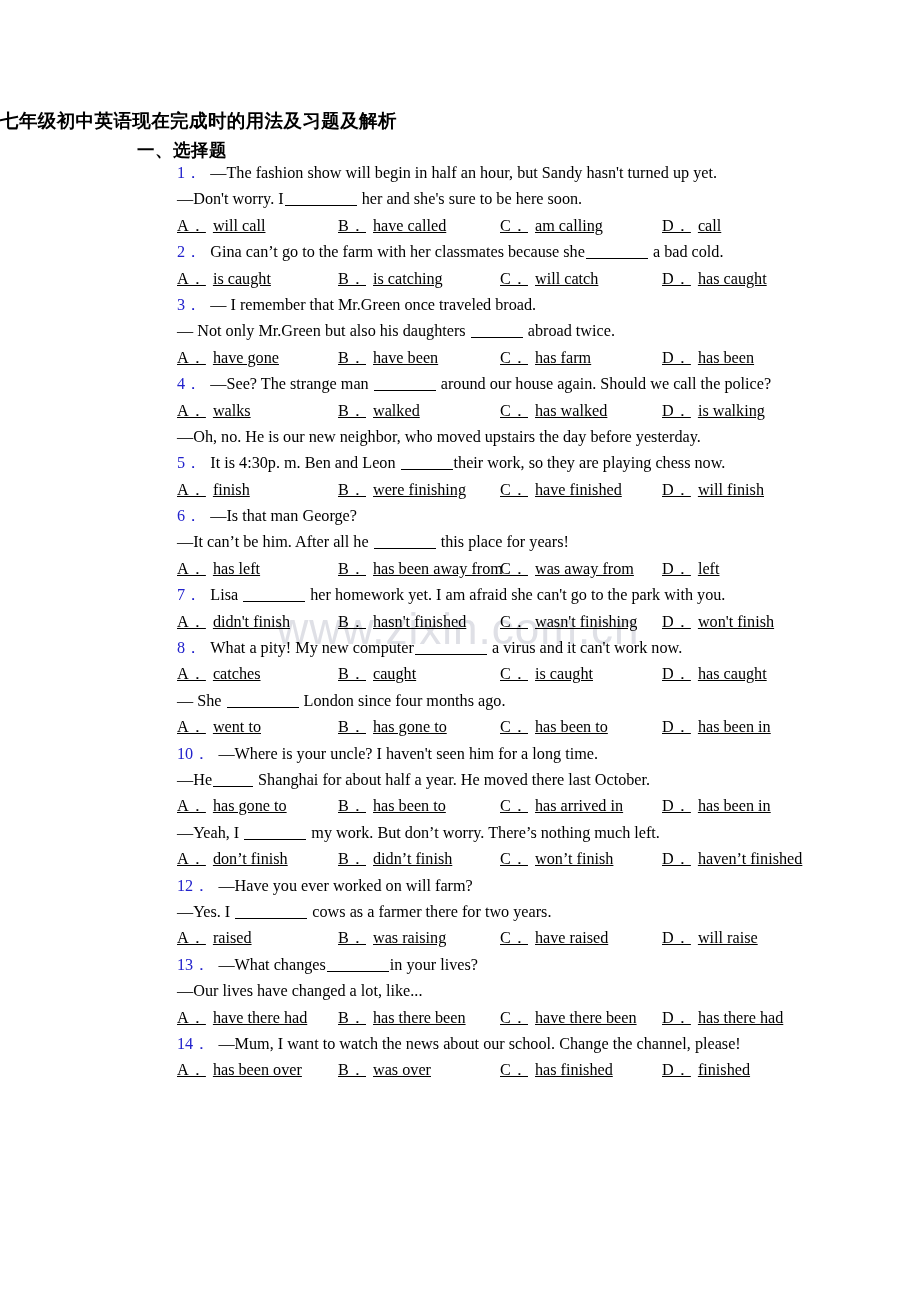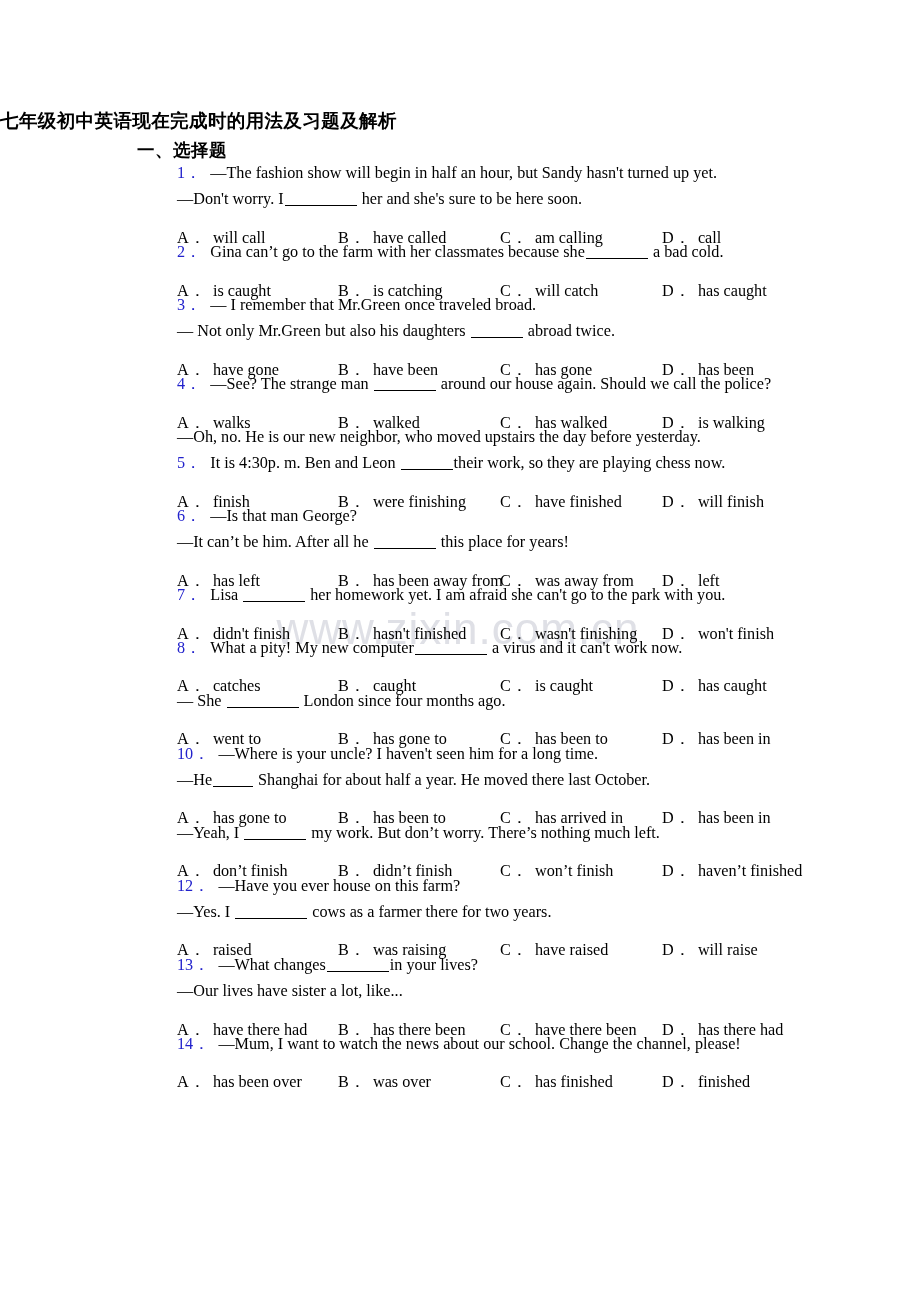--- a/index.html
+++ b/index.html
@@ -122,22 +122,23 @@
   }
   .b-xs { width: 40px; }
   .b-sm { width: 52px; }
   .b-md { width: 62px; }
   .b-lg { width: 72px; }
   .b-xl { width: 82px; }
 
   
   .opt {
     position: absolute;
-    top: 12px;
-    white-space: nowrap;
+    top: 0;
+    white-space: nowrap;
+    text-decoration: underline;
   }
   .opt .lab { letter-spacing: 0.5px; }
   .opt .txt { margin-left: 7px; }
 
   .c1 { left: 137px; }
   .c2 { left: 298px; }
   .c3 { left: 460px; }
   .c4 { left: 622px; }
 </style>
 </head>
@@ -177,21 +178,21 @@
         </div>
         <div class="line">
           <span class="ln-text"><span class="qnum">3．</span><span class="stem-body">— I remember that Mr.Green once traveled broad.</span></span>
         </div>
         <div class="line">
           <span class="ln-text">— Not only Mr.Green but also his daughters <span class="blank b-sm"></span> abroad twice.</span>
         </div>
         <div class="line">
           <span class="opt c1"><span class="lab">A．</span><span class="txt">have gone</span></span>
           <span class="opt c2"><span class="lab">B．</span><span class="txt">have been</span></span>
-          <span class="opt c3"><span class="lab">C．</span><span class="txt">has gone</span></span>
+          <span class="opt c3"><span class="lab">C．</span><span class="txt">has farm</span></span>
           <span class="opt c4"><span class="lab">D．</span><span class="txt">has been</span></span>
         </div>
         <div class="line">
           <span class="ln-text"><span class="qnum">4．</span><span class="stem-body">—See? The strange man <span class="blank b-md"></span> around our house again. Should we call the police?</span></span>
         </div>
         <div class="line">
           <span class="opt c1"><span class="lab">A．</span><span class="txt">walks</span></span>
           <span class="opt c2"><span class="lab">B．</span><span class="txt">walked</span></span>
           <span class="opt c3"><span class="lab">C．</span><span class="txt">has walked</span></span>
           <span class="opt c4"><span class="lab">D．</span><span class="txt">is walking</span></span>
@@ -262,36 +263,36 @@
         <div class="line">
           <span class="ln-text">—Yeah, I <span class="blank b-md"></span> my work. But don’t worry. There’s nothing much left.</span>
         </div>
         <div class="line">
           <span class="opt c1"><span class="lab">A．</span><span class="txt">don’t finish</span></span>
           <span class="opt c2"><span class="lab">B．</span><span class="txt">didn’t finish</span></span>
           <span class="opt c3"><span class="lab">C．</span><span class="txt">won’t finish</span></span>
           <span class="opt c4"><span class="lab">D．</span><span class="txt">haven’t finished</span></span>
         </div>
         <div class="line">
-          <span class="ln-text"><span class="qnum">12．</span><span class="stem-body">—Have you ever house on this farm?</span></span>
+          <span class="ln-text"><span class="qnum">12．</span><span class="stem-body">—Have you ever worked on will farm?</span></span>
         </div>
         <div class="line">
           <span class="ln-text">—Yes. I <span class="blank b-lg"></span> cows as a farmer there for two years.</span>
         </div>
         <div class="line">
           <span class="opt c1"><span class="lab">A．</span><span class="txt">raised</span></span>
           <span class="opt c2"><span class="lab">B．</span><span class="txt">was raising</span></span>
           <span class="opt c3"><span class="lab">C．</span><span class="txt">have raised</span></span>
           <span class="opt c4"><span class="lab">D．</span><span class="txt">will raise</span></span>
         </div>
         <div class="line">
           <span class="ln-text"><span class="qnum">13．</span><span class="stem-body">—What changes<span class="blank b-md"></span>in your lives?</span></span>
         </div>
         <div class="line">
-          <span class="ln-text">—Our lives have sister a lot, like...</span>
+          <span class="ln-text">—Our lives have changed a lot, like...</span>
         </div>
         <div class="line">
           <span class="opt c1"><span class="lab">A．</span><span class="txt">have there had</span></span>
           <span class="opt c2"><span class="lab">B．</span><span class="txt">has there been</span></span>
           <span class="opt c3"><span class="lab">C．</span><span class="txt">have there been</span></span>
           <span class="opt c4"><span class="lab">D．</span><span class="txt">has there had</span></span>
         </div>
         <div class="line">
           <span class="ln-text"><span class="qnum">14．</span><span class="stem-body">—Mum, I want to watch the news about our school. Change the channel, please!</span></span>
         </div>

